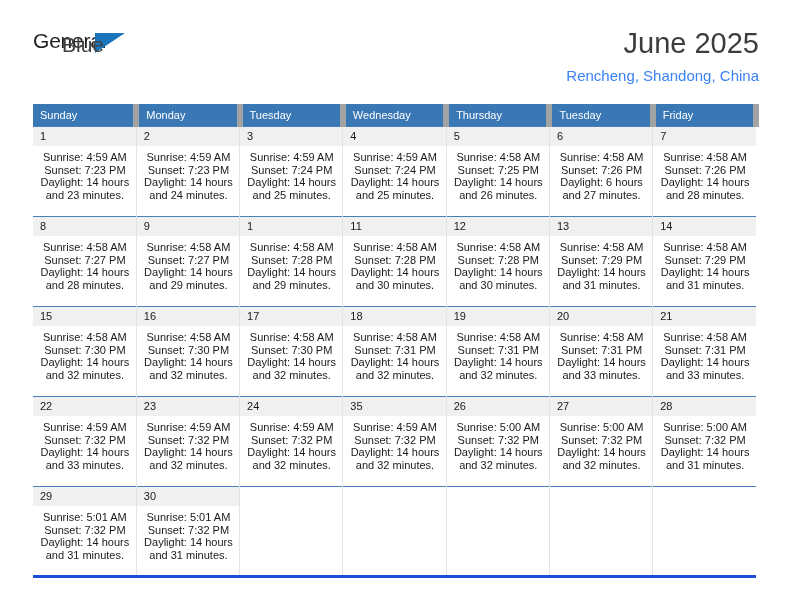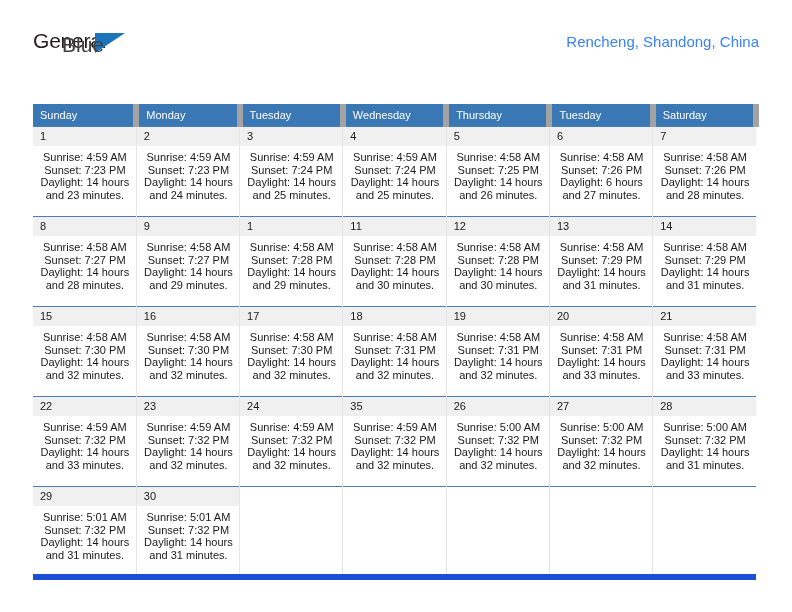--- a/index.html
+++ b/index.html
@@ -107,21 +107,21 @@
     border-top: 1px solid #4a7ebb;
     border-right: 1px solid #e4e4e4;
     background: #ffffff;
     height: 90px;
     box-sizing: border-box;
   }
   .calendar tr.week td:last-child {
     border-right: none;
   }
   .calendar tr.week.last td {
-    border-bottom: 6px solid #1d4ed8;
+    border-bottom: 3px solid #1d4ed8;
   }
   .daynum {
     background: #f0f0f0;
     font-size: 11px;
     color: #1a1a1a;
     padding: 4px 0 4px 7px;
     height: 19px;
     box-sizing: border-box;
     line-height: 11px;
   }
@@ -147,34 +147,35 @@
 
 <div class="page">
 
   <div class="header">
     <div class="logo">
       <span class="logo-general">General</span>
       <span class="logo-triangle"></span>
       <span class="logo-blue">Blue</span>
     </div>
     <div class="title-block">
+      <h1 class="cal-title">June 2025</h1>
       <p class="cal-subtitle">Rencheng, Shandong, China</p>
     </div>
   </div>
 
   <table class="calendar">
     <thead>
       <tr>
         <th>Sunday</th>
         <th>Monday</th>
         <th>Tuesday</th>
         <th>Wednesday</th>
         <th>Thursday</th>
         <th>Tuesday</th>
-        <th>Saturday</th>
+        <th>Friday</th>
       </tr>
     </thead>
     <tbody>
         <tr class="week">
           <td class="">
             <div class="daynum">1</div>
             <div class="cell-body">
               <div class="cell-line">Sunrise: 4:59 AM</div>
               <div class="cell-line">Sunset: 7:23 PM</div>
               <div class="cell-line wrap">Daylight: 14 hours and 23 minutes.</div>

